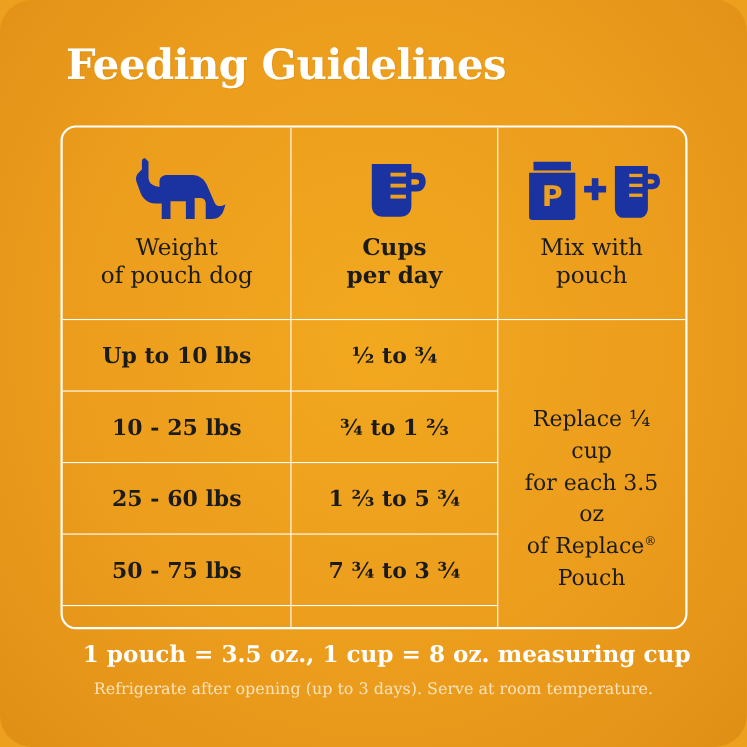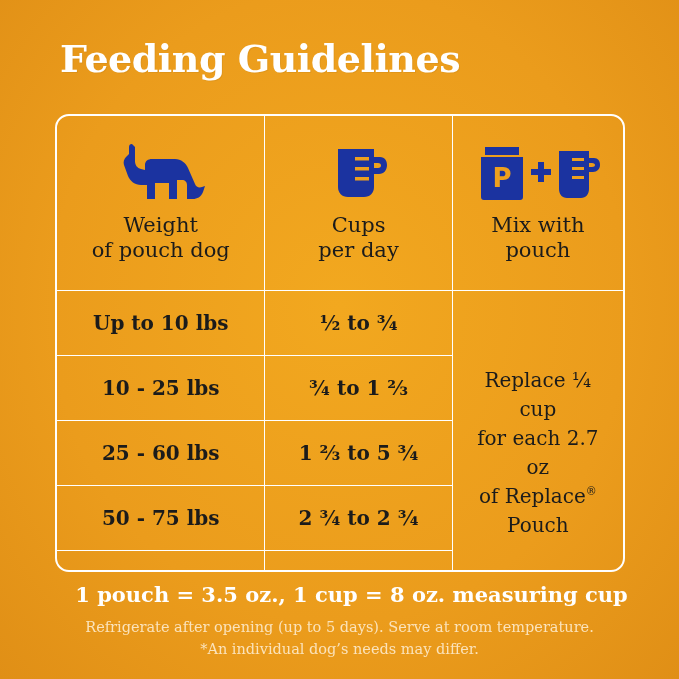--- a/index.html
+++ b/index.html
@@ -13,20 +13,21 @@
     font-family: "DejaVu Serif", serif;
     overflow: hidden;
   }
   .page {
     position: relative;
     width: 679px;
     height: 679px;
     background: radial-gradient(ellipse at 50% 45%, #f2a81f 0%, #eb9c1c 60%, #e08f16 100%);
     box-sizing: border-box;
     padding: 0;
+    border-radius: 29px;
   }
   .title {
     position: absolute;
     top: 36px;
     left: 60px;
     font-family: "DejaVu Serif", serif;
     font-weight: bold;
     font-size: 38px;
     color: #ffffff;
     letter-spacing: -0.5px;
@@ -56,21 +57,21 @@
     color: #1b1b1b;
     font-size: 20px;
     padding: 0;
   }
   table.feeding tr td:first-child { border-left: none; }
   table.feeding tr td:last-child { border-right: none; }
   table.feeding tr:first-child td { border-top: none; }
   table.feeding tr:last-child td { border-bottom: none; }
 
   .col-w { width: 37%; }
-  .col-c { width: 33%; }
+  .col-c { width: 33%; font-weight: bold; }
   .col-m { width: 30%; }
 
   .head-cell {
     height: 150px;
     padding: 10px 6px 14px 6px !important;
   }
   .head-icon {
     height: 62px;
     display: flex;
     align-items: flex-end;
@@ -179,46 +180,45 @@
             <div>pouch</div>
           </div>
         </td>
       </tr>
 
       <tr>
         <td class="row-cell">Up to 10 lbs</td>
         <td class="row-cell">½  to  ¾</td>
         <td class="mix-cell" rowspan="5">
           <div>Replace ¼ cup</div>
-          <div>for each 2.7 oz</div>
+          <div>for each 3.5 oz</div>
           <div>
             <span>of Replace</span><span class="sup-r">®</span>
           </div>
           <div>Pouch</div>
         </td>
       </tr>
       <tr>
         <td class="row-cell">10 - 25 lbs</td>
         <td class="row-cell">¾  to  1 ⅔</td>
       </tr>
       <tr>
         <td class="row-cell">25 - 60 lbs</td>
         <td class="row-cell">1 ⅔ to  5 ¾</td>
       </tr>
       <tr>
         <td class="row-cell">50 - 75 lbs</td>
-        <td class="row-cell">2 ¾   to  2 ¾</td>
+        <td class="row-cell">7 ¾   to  3 ¾</td>
       </tr>
       <tr>
         <td class="row-cell">75 - 150 lbs</td>
         <td class="row-cell">3 ¾ to  6 ⅓</td>
       </tr>
     </tbody>
       </table>
   </div>
 
   <div class="footer">
     <div class="footer-main">1 pouch = 3.5 oz., 1 cup = 8 oz. measuring cup</div>
-    <div class="footer-sub">Refrigerate after opening (up to 5 days). Serve at room temperature.</div>
-    <div class="footer-sub">*An individual dog’s needs may differ.</div>
+    <div class="footer-sub">Refrigerate after opening (up to 3 days). Serve at room temperature.</div>
   </div>
 
 </div>
 
 </body></html>

